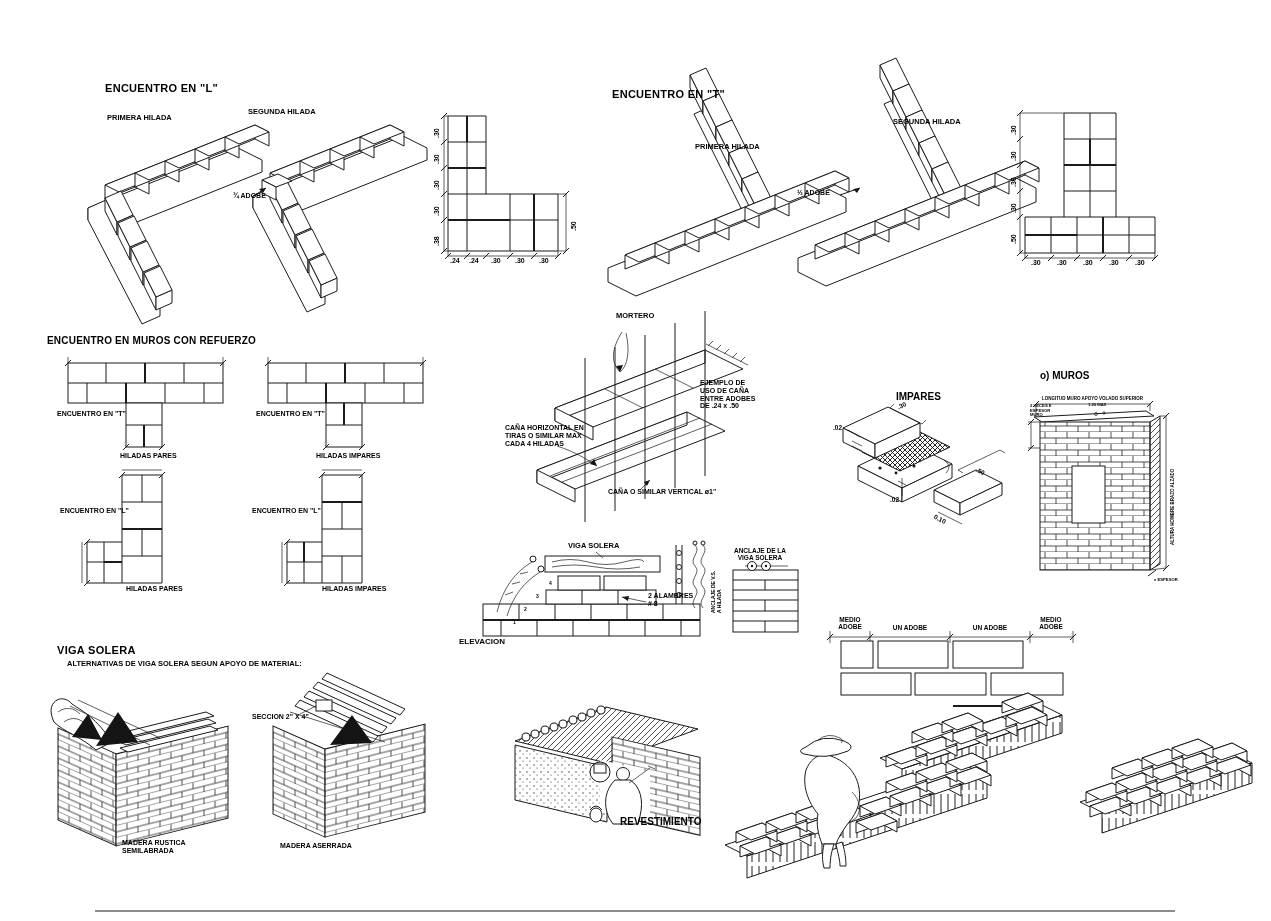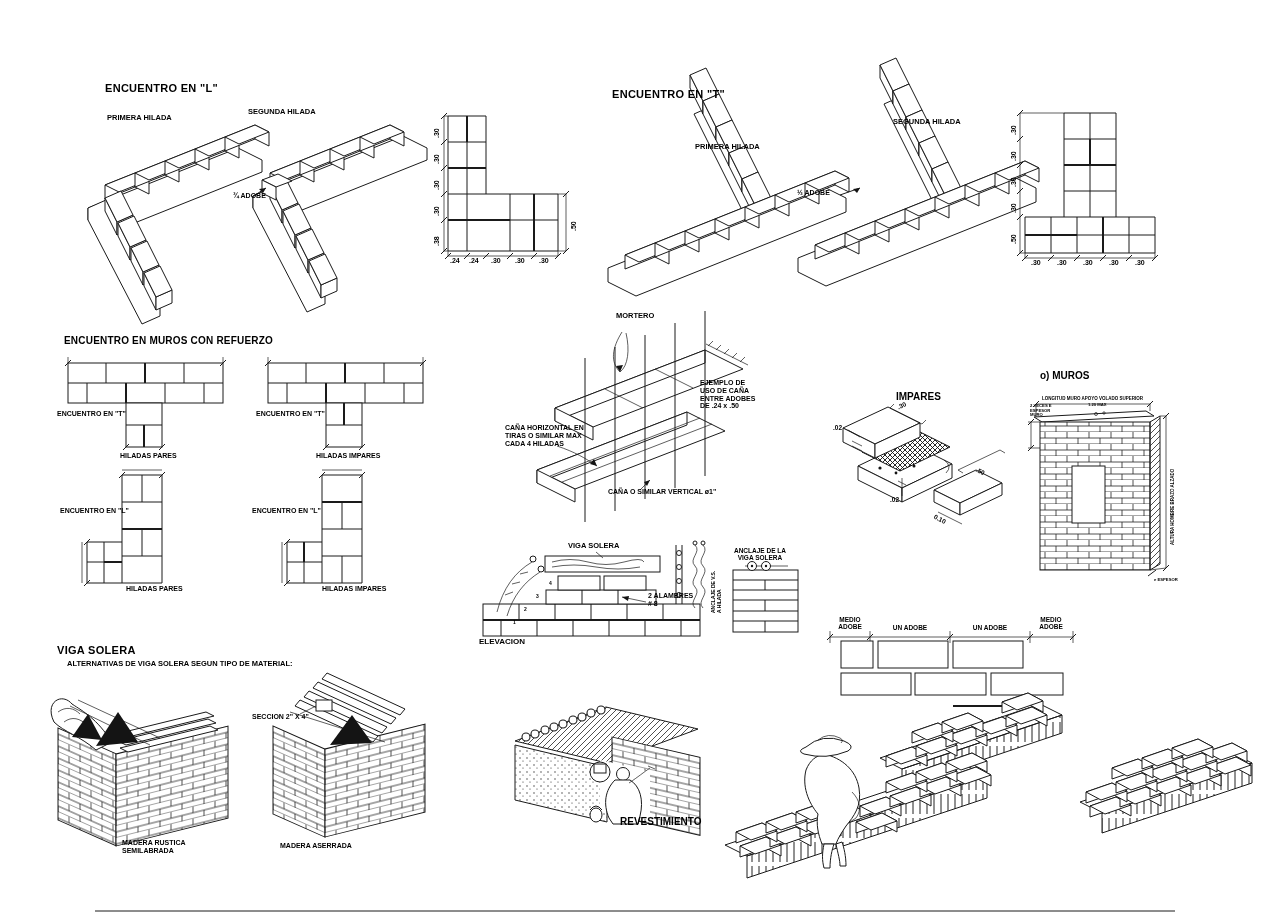--- a/index.html
+++ b/index.html
@@ -446,21 +446,21 @@
 <div class="lbl t7 rot" style="left:1010px;top:161px">.30</div>
 <div class="lbl t7 rot" style="left:1010px;top:187px">.30</div>
 <div class="lbl t7 rot" style="left:1010px;top:213px">.30</div>
 <div class="lbl t7 rot" style="left:1010px;top:244px">.50</div>
 <div class="lbl t7" style="left:1031px;top:259px">.30</div>
 <div class="lbl t7" style="left:1057px;top:259px">.30</div>
 <div class="lbl t7" style="left:1083px;top:259px">.30</div>
 <div class="lbl t7" style="left:1109px;top:259px">.30</div>
 <div class="lbl t7" style="left:1135px;top:259px">.30</div>
 
-<div class="lbl t10" style="left:64px;top:335px">ENCUENTRO EN MUROS CON REFUERZO</div>
+<div class="lbl t10" style="left:47px;top:335px">ENCUENTRO EN MUROS CON REFUERZO</div>
 <div class="lbl t7" style="left:57px;top:410px">ENCUENTRO EN "T"</div>
 <div class="lbl t7" style="left:120px;top:452px">HILADAS PARES</div>
 <div class="lbl t7" style="left:256px;top:410px">ENCUENTRO EN "T"</div>
 <div class="lbl t7" style="left:316px;top:452px">HILADAS IMPARES</div>
 <div class="lbl t7" style="left:60px;top:507px">ENCUENTRO EN "L"</div>
 <div class="lbl t7" style="left:126px;top:585px">HILADAS PARES</div>
 <div class="lbl t7" style="left:252px;top:507px">ENCUENTRO EN "L"</div>
 <div class="lbl t7" style="left:322px;top:585px">HILADAS IMPARES</div>
 
 <div class="lbl t75" style="left:616px;top:312px">MORTERO</div>
@@ -485,32 +485,32 @@
 <div class="lbl t42" style="left:1030px;top:404px">2 VECES E
 ESPESOR
 MURO</div>
 <div class="lbl t42" style="left:1088px;top:403px">1.20 MAX</div>
 <div class="lbl t45 rot" style="left:1170px;top:545px">ALTURA HOMBRE BRAZO ALZADO</div>
 <div class="lbl t42" style="left:1154px;top:578px">e ESPESOR</div>
 
 <div class="lbl t75" style="left:568px;top:542px">VIGA SOLERA</div>
 <div class="lbl t7" style="left:648px;top:592px">2 ALAMBRES
 # 8</div>
-<div class="lbl t8" style="left:479px;top:638px">ELEVACION</div>
+<div class="lbl t8" style="left:459px;top:638px">ELEVACION</div>
 <div class="lbl t65 ctr" style="left:727px;top:547px;width:66px">ANCLAJE DE LA
 VIGA SOLERA</div>
 <div class="lbl t5 rot" style="left:711px;top:613px">ANCLAJE DE V.S.
 A HILADA</div>
 <div class="lbl t5" style="left:549px;top:581px">4</div>
 <div class="lbl t5" style="left:536px;top:594px">3</div>
 <div class="lbl t5" style="left:524px;top:607px">2</div>
 <div class="lbl t5" style="left:513px;top:620px">1</div>
 
 <div class="lbl t11" style="left:57px;top:644px">VIGA SOLERA</div>
-<div class="lbl t75" style="left:67px;top:660px">ALTERNATIVAS DE VIGA SOLERA SEGUN TIPO DE MATERIAL:</div>
+<div class="lbl t75" style="left:67px;top:660px">ALTERNATIVAS DE VIGA SOLERA SEGUN APOYO DE MATERIAL:</div>
 <div class="lbl t7" style="left:252px;top:713px">SECCION 2" X 4"</div>
 <div class="lbl t7" style="left:122px;top:839px">MADERA RUSTICA
 SEMILABRADA</div>
 <div class="lbl t7" style="left:280px;top:842px">MADERA ASERRADA</div>
 
 <div class="lbl t9" style="left:620px;top:816px">REVESTIMIENTO</div>
 
 <div class="lbl t65 ctr" style="left:832px;top:616px;width:36px">MEDIO
 ADOBE</div>
 <div class="lbl t65 ctr" style="left:877px;top:624px;width:66px">UN ADOBE</div>

